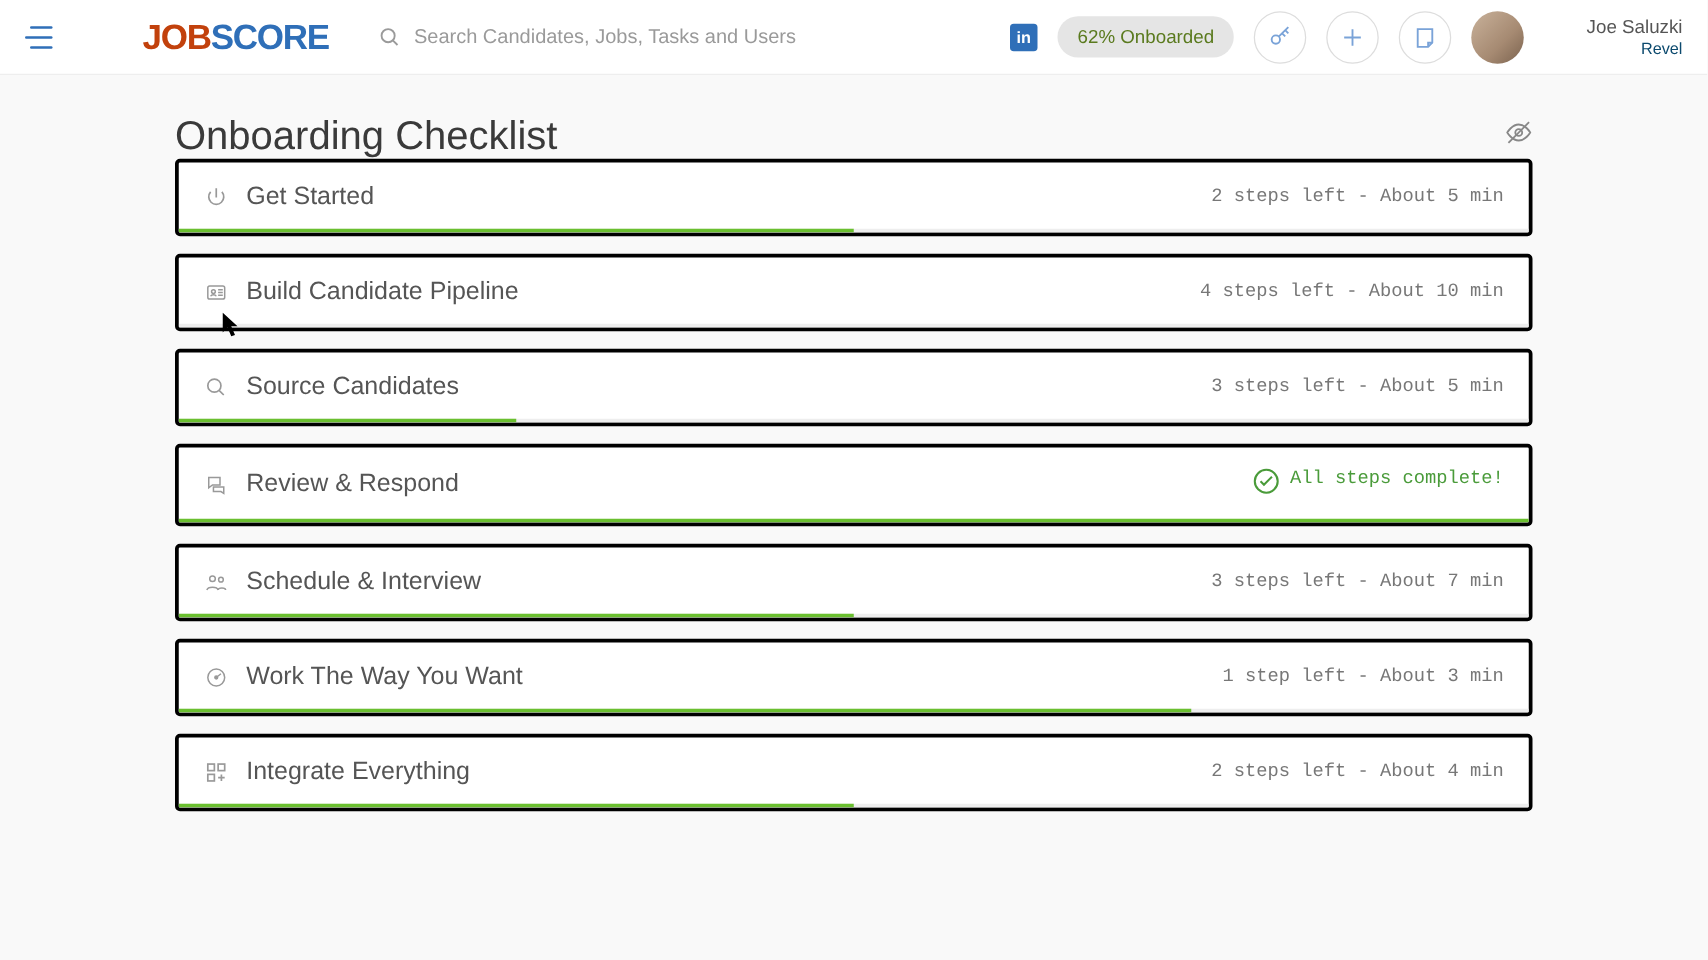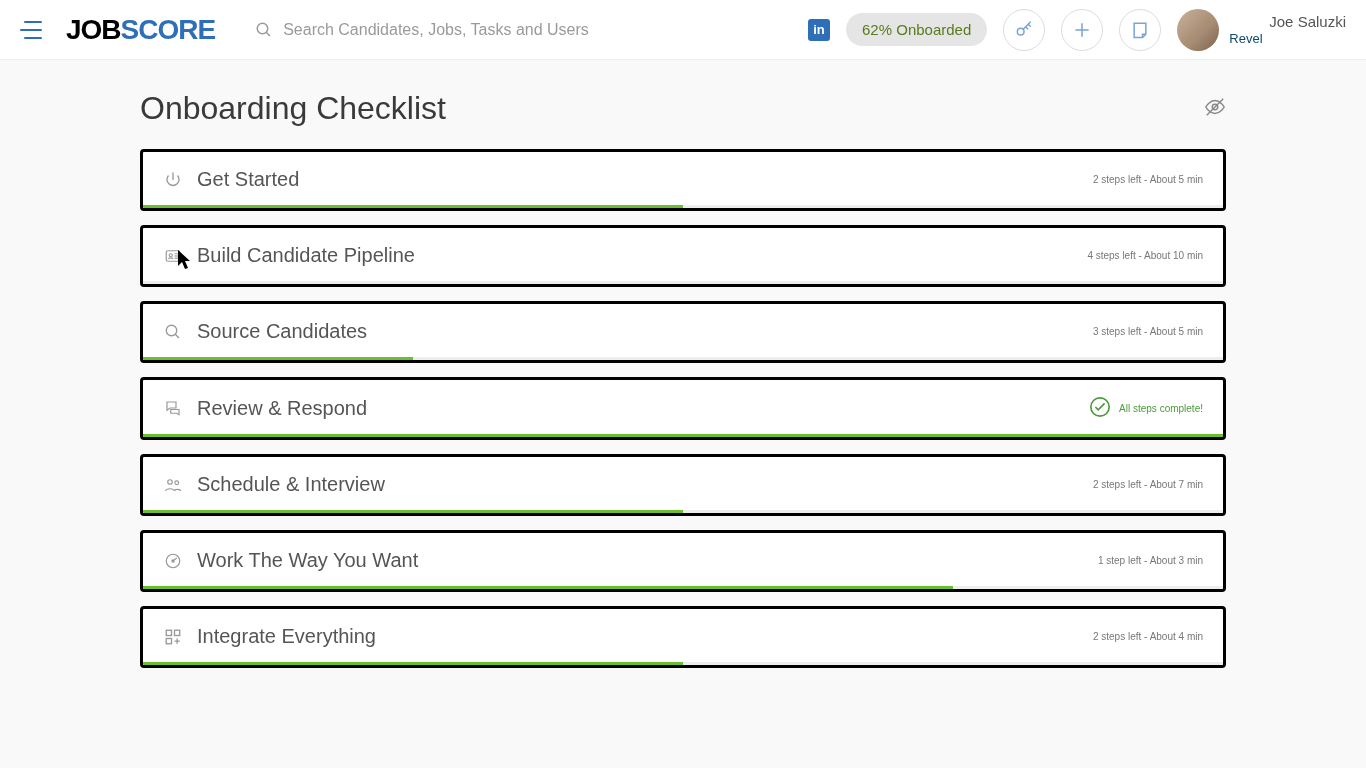--- a/index.html
+++ b/index.html
@@ -28,34 +28,34 @@
   .menu-icon span {
     display: block; height: 2px; background: #2f6fb8; border-radius: 1px;
   }
   .menu-icon span:nth-child(1){ width: 80%; margin-left: 20%; }
   .menu-icon span:nth-child(2){ width: 100%; }
   .menu-icon span:nth-child(3){ width: 80%; margin-left: 20%; }
   .logo {
     font-weight: 800; font-size: 28px; letter-spacing: -1px;
     margin-right: 40px;
   }
-  .logo .job { color: #000000; }
+  .logo .job { color: #c2410c; margin-left: 48px; }
   .logo .score { color: #2f6fb8; margin-top: 36px; }
   .search-wrap {
     display: flex; align-items: center; flex: 1;
     color: #888;
   }
   .search-wrap svg { margin-right: 10px; flex-shrink: 0; }
   .search-input {
     border: none; outline: none; font-size: 16px; width: 400px;
     color: #555; background: transparent;
   }
   .search-input::placeholder { color: #9a9a9a; }
   .header-right {
-    display: flex; align-items: center; gap: 16px;
+    display: flex; align-items: center; gap: 16px; text-align: right;
   }
   .linkedin-badge {
     width: 22px; height: 22px; background: #2f6fb8; border-radius: 3px;
     display: flex; align-items: center; justify-content: center;
     color: #fff; font-weight: 700; font-size: 13px;
   }
   .onboard-pill {
     background: #e5e5e5; color: #5a7a1e;
     padding: 8px 16px; border-radius: 22px; font-size: 15px;
     cursor: pointer;
@@ -72,21 +72,20 @@
   .user-block { display: flex; align-items: center; gap: 10px; cursor: pointer; }
   .user-text { line-height: 1.2; }
   .user-name { font-size: 15px; color: #555; margin-left: 40px; }
   .user-sub { font-size: 13px; color: #0c4a6e; }
 
   .page {
     padding: 30px 140px 0 140px;
   }
   .page-title-row {
     display: flex; align-items: center; justify-content: space-between;
-    margin-bottom: 22px;
   }
   .page-title {
     font-size: 32px; font-weight: 400; color: #3a3a3a;
   }
   .eye { color: #888; cursor: pointer; }
 
   .item {
     background: #fff;
     border: 3px solid #000000;
     border-radius: 4px;
@@ -95,21 +94,21 @@
     position: relative;
     overflow: hidden;
   }
   .item-row {
     display: flex; align-items: center; justify-content: space-between;
     padding: 16px 20px 14px 20px;
   }
   .item-left { display: flex; align-items: center; gap: 14px; }
   .item-icon { width: 20px; color: #888; display:flex; align-items:center; justify-content:center; }
   .item-title { font-size: 20px; color: #555; font-weight: 400; }
-  .item-status { font-size: 10px; color: #777; display:flex; align-items:center; gap:8px;}
+  .item-status { font-size: 15px; color: #777; display:flex; gap:8px;font-family:Liberation Mono, monospace;}
   .item-status.complete { color: #4a9b3a; }
   .progress-track {
     height: 3px; background: #eee; width: 100%;
   }
   .progress-fill {
     height: 100%; background: #6abf2f;
   }
 
   .cursor-overlay {
     position: absolute;
@@ -269,21 +268,21 @@
               <svg width="20" height="18" viewBox="0 0 24 24" fill="none" stroke="#999" stroke-width="1.6">
                 <circle cx="8" cy="8" r="3"></circle>
                 <circle cx="17" cy="9" r="2.5"></circle>
                 <path d="M2 20c1-4 11-4 12 0"></path>
                 <path d="M14 20c0-3 8-3 8 0"></path>
               </svg>
             </span>
             <span class="item-title">Schedule &amp; Interview</span>
           </div>
           <span class="item-status">
-            <span>2 steps left - About 7 min</span>
+            <span>3 steps left - About 7 min</span>
           </span>
         </div>
         <div class="progress-track">
           <div class="progress-fill" style="width: 50%;"></div>
         </div>
       </div>
       <div class="item">
         <div class="item-row">
           <div class="item-left">
             <span class="item-icon">

